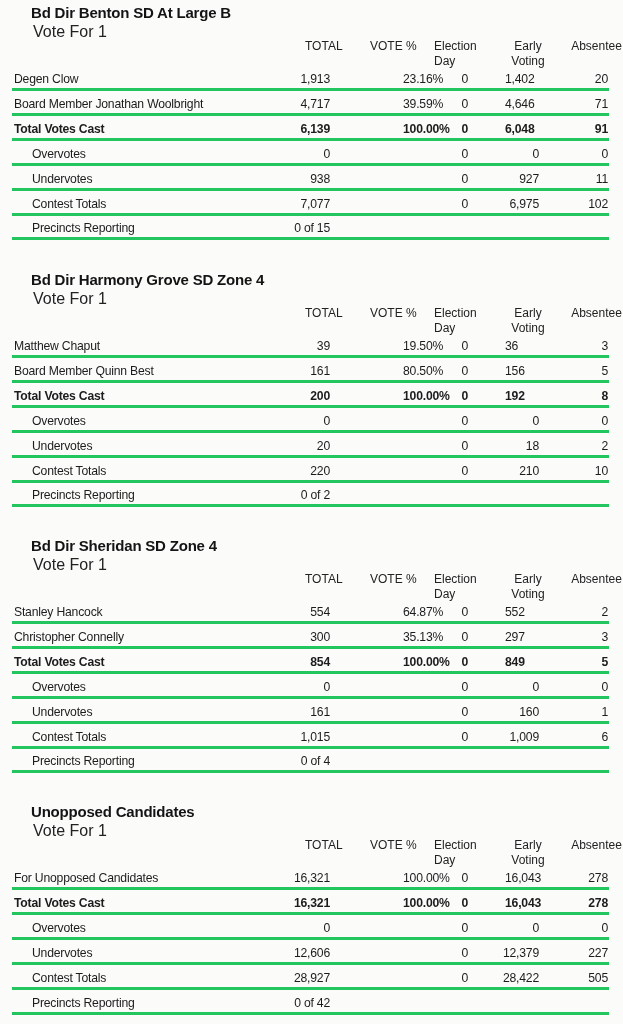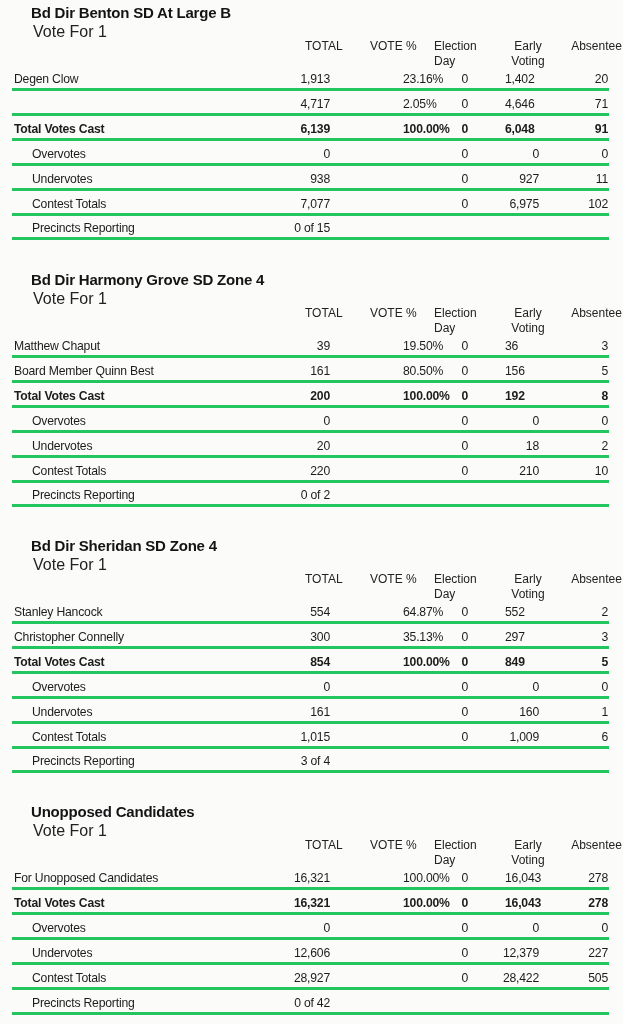--- a/index.html
+++ b/index.html
@@ -56,22 +56,23 @@
       <div class="hdr h-abs">Absentee</div>
       <div class="row " style="top:64.0px">
         <span class="cell lbl">Degen Clow</span>
         <span class="cell tot">1,913</span>
         <span class="cell pct">23.16%</span>
         <span class="cell eday">0</span>
         <span class="cell early">1,402</span>
         <span class="cell abs">20</span>
       </div>
       <div class="row " style="top:88.9px">
+        <span class="cell lbl">Board Member Jonathan Woolbright</span>
         <span class="cell tot">4,717</span>
-        <span class="cell pct">2.05%</span>
+        <span class="cell pct">39.59%</span>
         <span class="cell eday">0</span>
         <span class="cell early">4,646</span>
         <span class="cell abs">71</span>
       </div>
       <div class="row bold" style="top:113.8px">
         <span class="cell lbl">Total Votes Cast</span>
         <span class="cell tot">6,139</span>
         <span class="cell pct">100.00%</span>
         <span class="cell eday">0</span>
         <span class="cell early">6,048</span>
@@ -209,21 +210,21 @@
       </div>
       <div class="row sub" style="top:188.5px">
         <span class="cell lbl">Contest Totals</span>
         <span class="cell tot">1,015</span>
         <span class="cell eday">0</span>
         <span class="cell early r">1,009</span>
         <span class="cell abs">6</span>
       </div>
       <div class="row sub" style="top:213.4px">
         <span class="cell lbl">Precincts Reporting</span>
-        <span class="cell tot">3 of 4</span>
+        <span class="cell tot">0 of 4</span>
       </div>
     </div>
     <div class="contest" style="top: 803px;">
       <div class="c-title">Unopposed Candidates</div>
       <div class="c-votefor">Vote For 1</div>
       <div class="hdr h-total">TOTAL</div>
       <div class="hdr h-pct">VOTE %</div>
       <div class="hdr h-eday"><span>Election</span><br><span>Day</span></div>
       <div class="hdr h-early"><span>Early</span><br><span>Voting</span></div>
       <div class="hdr h-abs">Absentee</div>

